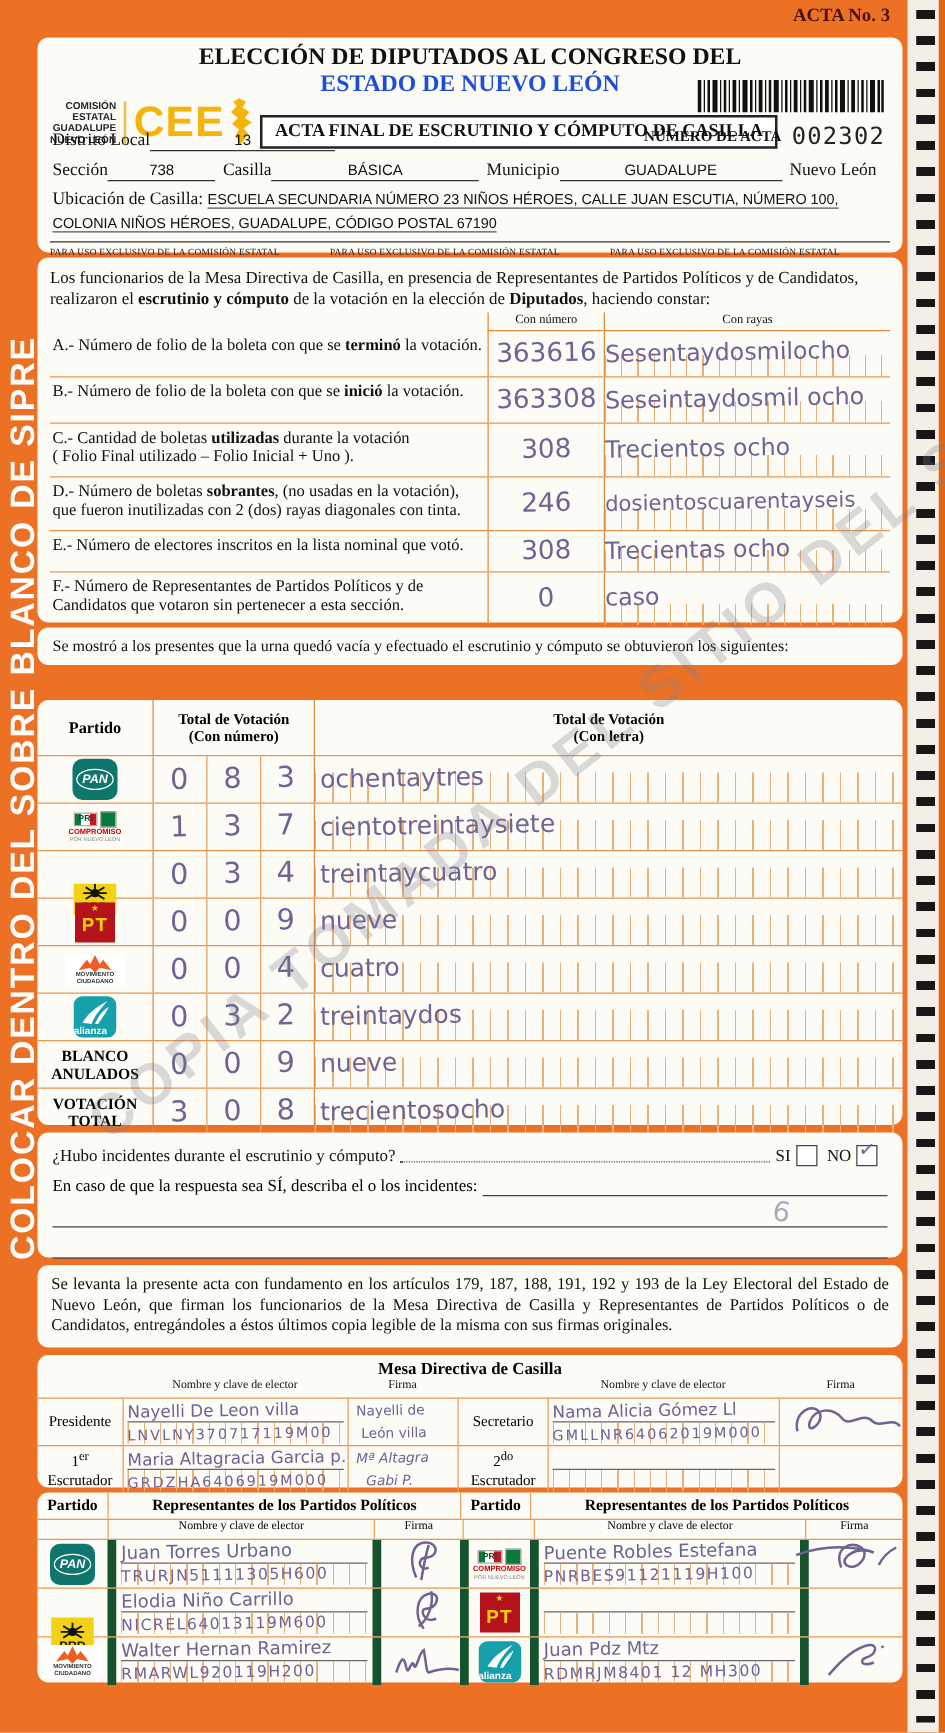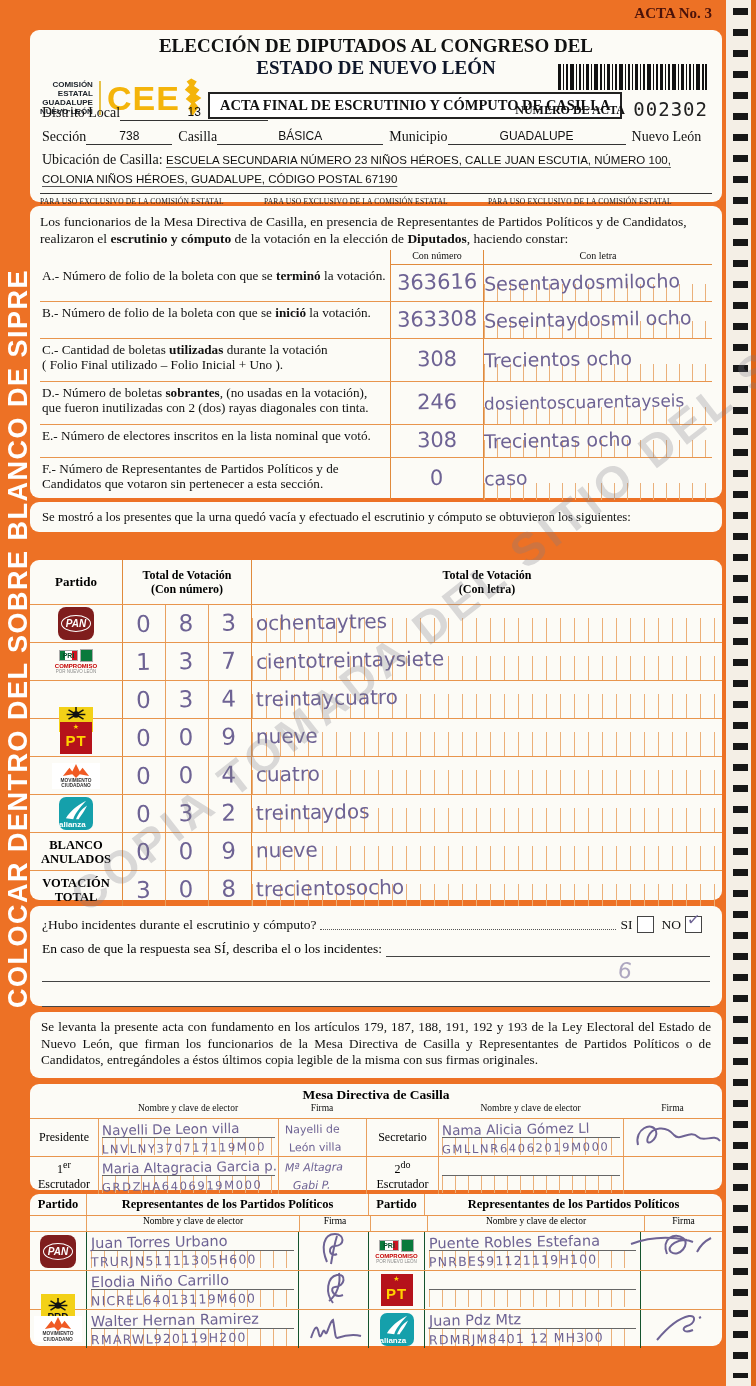--- a/index.html
+++ b/index.html
@@ -27,21 +27,21 @@
      font-family:"Liberation Sans",sans-serif;font-weight:bold;font-size:27px;letter-spacing:1.5px;color:#ffffff;white-space:nowrap;}
 
   
   .watermark{position:absolute;left:60px;top:880px;transform:rotate(-38deg);transform-origin:left top;
      font-family:"Liberation Sans",sans-serif;font-weight:bold;font-size:46px;letter-spacing:5px;
      color:rgba(125,125,135,0.28);white-space:nowrap;pointer-events:none;z-index:40;}
 
   
   .p1{top:30px;height:172px;}
   .p1 .t1{position:absolute;top:5px;left:0;right:0;text-align:center;font-weight:bold;font-size:19px;color:#111;}
-  .p1 .t2{position:absolute;top:27px;left:0;right:0;text-align:center;font-weight:bold;font-size:19px;color:#0f172a;}
+  .p1 .t2{position:absolute;top:27px;left:0;right:0;text-align:center;font-weight:bold;font-size:19px;color:#1d4ed8;}
   .logo-block{position:absolute;left:10px;top:48px;display:flex;align-items:center;}
   .org-text{font-family:"Liberation Sans",sans-serif;font-weight:bold;font-size:8px;line-height:9px;color:#20262e;text-align:right;}
   .cee-word{font-family:"Liberation Sans",sans-serif;font-weight:bold;font-size:34px;color:#F4B40A;margin-left:6px;padding-left:6px;border-left:2px solid #e6c24a;letter-spacing:1px;line-height:34px;}
   .cee-shape{margin-left:2px;}
   .subtitle-box{position:absolute;left:178px;top:62px;border:2px solid #222;padding:3px 10px;font-weight:bold;font-size:14.5px;color:#111;background:#fff;}
   .barcode{position:absolute;right:14px;top:34px;}
   .folio-line{position:absolute;right:14px;top:68px;font-size:12px;font-weight:bold;color:#111;}
   .folio-line .digits{font-family:"DejaVu Sans Mono",monospace;font-size:19px;font-weight:normal;color:#222;letter-spacing:1px;vertical-align:-2px;margin-left:6px;}
   .fline{position:absolute;left:12px;font-size:14px;color:#111;display:flex;align-items:flex-end;}
   .fval{font-family:"Liberation Sans",sans-serif;font-size:12px;text-align:center;border-bottom:1px solid #333;transform:translateY(0);padding:0 4px 1px;}
@@ -83,21 +83,21 @@
      background-size:1px 100%,1px 100%;background-position:33.3% 0,66.6% 0;background-repeat:no-repeat;}
   .r-num .hw{font-size:23px;line-height:36px;letter-spacing:28px;margin-left:13px;}
   .r-letra{flex:1;border-left:1px solid #e08a3c;position:relative;
      background-image:repeating-linear-gradient(90deg,#ecb078 0,#ecb078 1px,transparent 1px,transparent 14px);
      background-size:100% 24px;background-position:0 100%;background-repeat:no-repeat;}
   .r-letra .hw{font-size:20px;line-height:35px;margin-left:4px;white-space:nowrap;}
   .r-label{font-weight:bold;font-size:12.5px;line-height:14px;text-align:center;font-family:"Liberation Serif",serif;}
 
   
   .logo{display:flex;flex-direction:column;align-items:center;justify-content:center;}
-  .logo-pan{width:36px;height:33px;background:#7f1d1d;border-radius:8px;}
+  .logo-pan{width:36px;height:33px;background:#0f766e;border-radius:8px;}
   .logo-pan span{color:#fff;font-family:"Liberation Sans",sans-serif;font-weight:bold;font-style:italic;font-size:10px;border:1.5px solid #fff;border-radius:50%;padding:2px 4px;}
   .logo-pri{width:52px;}
   .pri-top{display:flex;gap:2px;align-items:center;}
   .pri-flag{font-family:"Liberation Sans",sans-serif;font-weight:bold;font-size:7px;color:#06502c;padding:1px 3px;border:1px solid #aaa;
      background:linear-gradient(90deg,#0a7a3c 0 30%,#fff 30% 70%,#cf1322 70%);}
   .pri-green{width:11px;height:11px;background:#0a7a3c;border:1px solid #aaa;}
   .pri-l1{color:#c40000;font-family:"Liberation Sans",sans-serif;font-weight:bold;font-size:6px;margin-top:1px;}
   .pri-l2{color:#8a8a8a;font-family:"Liberation Sans",sans-serif;font-size:4.5px;}
   .logo-prd{width:34px;height:33px;background:#f3d117;margin-top:40px;}
   .logo-prd span{font-family:"Liberation Sans",sans-serif;font-weight:bold;font-size:10px;color:#111;line-height:10px;}
@@ -142,21 +142,21 @@
   .clv-line{display:block;height:17px;}
   .clv-line .hw{font-size:11.5px;letter-spacing:1.6px;line-height:16px;white-space:nowrap;}
   .fm-text .hw{font-size:11px;line-height:12px;}
 
   
   .p-reps{top:1194px;height:152px;}
   .rp-h1{display:flex;height:21px;border-bottom:1px solid #e8954d;}
   .rp-h1 div{display:flex;align-items:center;justify-content:center;font-weight:bold;font-size:12.5px;box-sizing:border-box;}
   .rp-h2{display:flex;height:15px;font-size:9.5px;}
   .rp-row{display:flex;height:38px;border-top:1px solid #e8954d;}
-  .rp-c{box-sizing:border-box;border-left:1px solid #14532d;position:relative;}
+  .rp-c{box-sizing:border-box;border-left:7px solid #14532d;position:relative;}
   .rp-c:first-child{border-left:none;}
   .c-logo{width:56px;display:flex;align-items:center;justify-content:center;}
   .c-nm{width:212px;padding:1px 4px 0;}
   .c-fm{width:70px;}
   .c-logo2{width:56px;display:flex;align-items:center;justify-content:center;}
   .c-nm2{width:216px;padding:1px 4px 0;}
   .c-fm2{flex:1;}
   .c-nm .nm-line .hw,.c-nm2 .nm-line .hw{font-size:14.5px;}
   .c-nm .clv-line .hw,.c-nm2 .clv-line .hw{font-size:12.5px;letter-spacing:1.2px;}
   .sig{position:absolute;top:-4px;left:8px;}
@@ -275,21 +275,21 @@
   </div>
 
   <div class="panel p2">
     <div class="intro">
       <span>Los funcionarios de la Mesa Directiva de Casilla, en presencia de Representantes de Partidos Políticos  y de Candidatos, realizaron el </span><b>escrutinio y cómputo</b><span> de la votación en la elección de </span><b>Diputados</b><span>, haciendo constar:</span>
     </div>
     <div class="tally">
       <div class="t-head">
         <div class="sp"></div>
         <div class="h hn">Con número</div>
-        <div class="h hl">Con letra</div>
+        <div class="h hl">Con rayas</div>
       </div>
 
       <div class="t-row" style="height:36px;">
         <div class="t-label"><span>A.- Número de folio de la boleta con que se </span><b>terminó</b><span> la votación.</span></div>
         <div class="t-num"><span class="hw">363616</span></div>
         <div class="t-letra comb"><span class="hw">Sesentaydosmilocho</span></div>
       </div>
       <div class="t-row" style="height:36px;">
         <div class="t-label"><span>B.- Número de folio de la boleta con que se </span><b>inició</b><span> la votación.</span></div>
         <div class="t-num"><span class="hw">363308</span></div>

